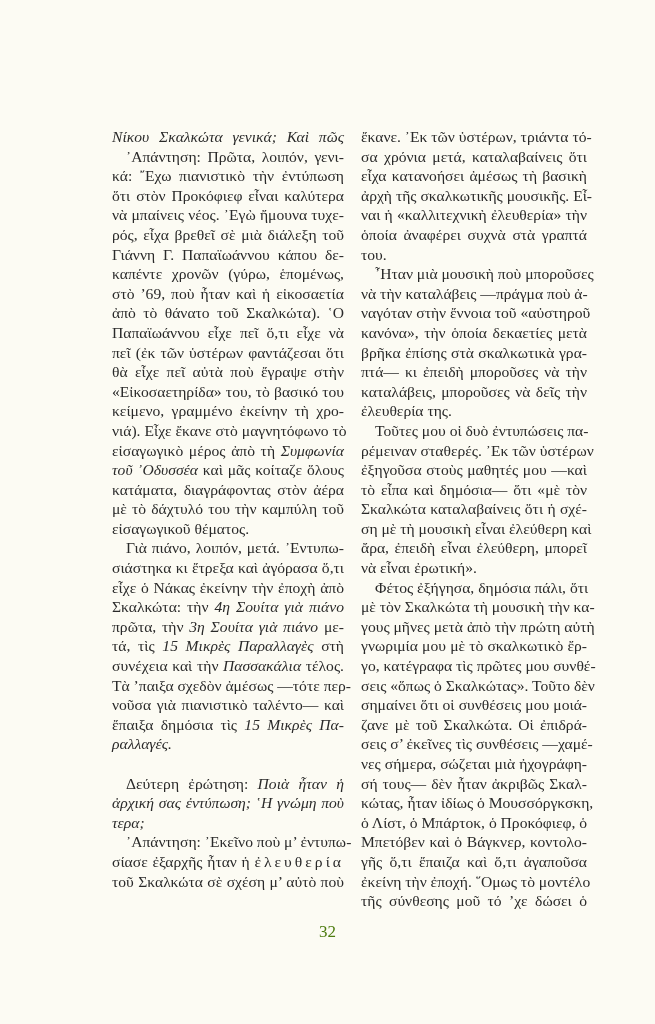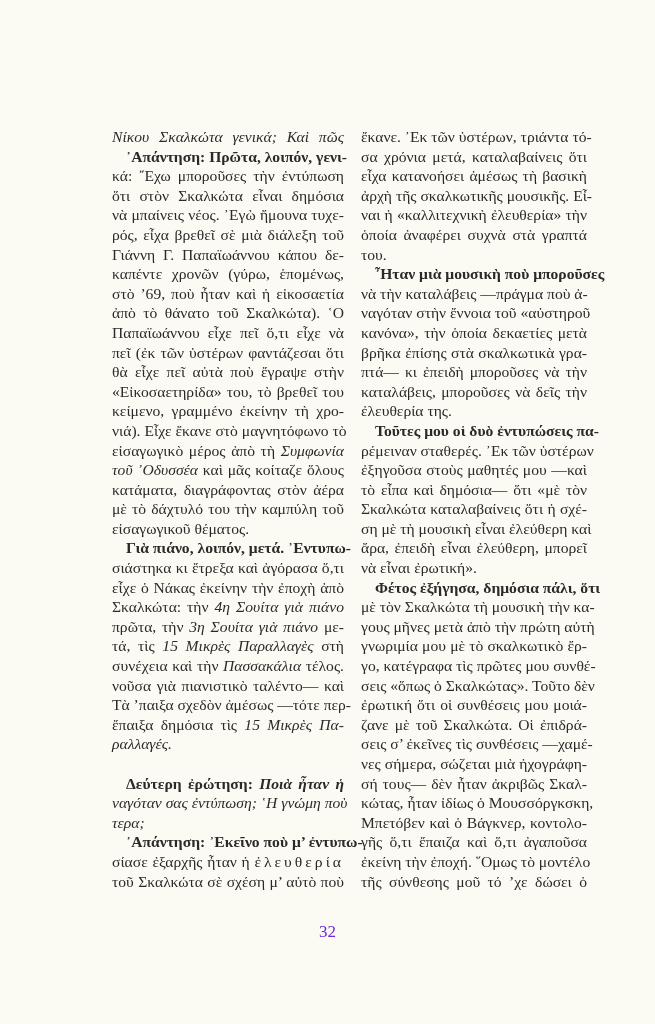--- a/index.html
+++ b/index.html
@@ -28,74 +28,74 @@
     .col-left { left: 112px; }
     .col-right { left: 361px; width: 226px; }
     .line {
       display: block;
       height: 19.6px;
       white-space: nowrap;
       text-align-last: justify;
       overflow: visible;
     }
     .line.last { text-align-last: left; }
-    .line.indent { padding-left: 14px; font-weight: bold; }
+    .line.indent { padding-left: 14px; }
     .gap { display: block; height: 19.6px; }
     i, em { font-style: italic; }
     .spaced { letter-spacing: 3px; }
     .page-number {
       position: absolute;
       left: 0; width: 655px;
       top: 922px;
       text-align: center;
       font-family: "Liberation Serif", "DejaVu Serif", serif;
       font-size: 17px;
-      color: #6d28d9;
+      color: #4d7c0f;
     }
   </style>
 </head>
 <body>
 
 <div class="page">
   <div class="col col-left" id="col-left">
       <span class="line"><i>Νίκου Σκαλκώτα γενικά; Καὶ πῶς</i></span>
       <span class="line indent">᾿Απάντηση: Πρῶτα, λοιπόν, γενι-</span>
-      <span class="line">κά: ῎Εχω μποροῦσες τὴν ἐντύπωση</span>
-      <span class="line">ὅτι στὸν Σκαλκώτα εἶναι δημόσια</span>
+      <span class="line">κά: ῎Εχω πιανιστικὸ τὴν ἐντύπωση</span>
+      <span class="line">ὅτι στὸν Προκόφιεφ εἶναι καλύτερα</span>
       <span class="line">νὰ μπαίνεις νέος. ᾿Εγὼ ἤμουνα τυχε-</span>
       <span class="line">ρός, εἶχα βρεθεῖ σὲ μιὰ διάλεξη τοῦ</span>
       <span class="line">Γιάννη Γ. Παπαϊωάννου κάπου δε-</span>
       <span class="line">καπέντε χρονῶν (γύρω, ἑπομένως,</span>
       <span class="line">στὸ ’69, ποὺ ἦταν καὶ ἡ εἰκοσαετία</span>
       <span class="line">ἀπὸ τὸ θάνατο τοῦ Σκαλκώτα). ῾Ο</span>
       <span class="line">Παπαϊωάννου εἶχε πεῖ ὅ,τι εἶχε νὰ</span>
       <span class="line">πεῖ (ἐκ τῶν ὑστέρων φαντάζεσαι ὅτι</span>
       <span class="line">θὰ εἶχε πεῖ αὐτὰ ποὺ ἔγραψε στὴν</span>
-      <span class="line">«Εἰκοσαετηρίδα» του, τὸ βρεθεῖ του</span>
+      <span class="line">«Εἰκοσαετηρίδα» του, τὸ βασικό του</span>
       <span class="line">κείμενο, γραμμένο ἐκείνην τὴ χρο-</span>
       <span class="line">νιά). Εἶχε ἔκανε στὸ μαγνητόφωνο τὸ</span>
       <span class="line">εἰσαγωγικὸ μέρος ἀπὸ τὴ <i>Συμφωνία</i></span>
       <span class="line"><i>τοῦ ᾿Οδυσσέα</i> καὶ μᾶς κοίταζε ὅλους</span>
       <span class="line">κατάματα, διαγράφοντας στὸν ἀέρα</span>
       <span class="line">μὲ τὸ δάχτυλό του τὴν καμπύλη τοῦ</span>
       <span class="line last">εἰσαγωγικοῦ θέματος.</span>
       <span class="line indent">Γιὰ πιάνο, λοιπόν, μετά. ᾿Εντυπω-</span>
       <span class="line">σιάστηκα κι ἔτρεξα καὶ ἀγόρασα ὅ,τι</span>
       <span class="line">εἶχε ὁ Νάκας ἐκείνην τὴν ἐποχὴ ἀπὸ</span>
       <span class="line">Σκαλκώτα: τὴν <i>4η Σουίτα γιὰ πιάνο</i></span>
       <span class="line">πρῶτα, τὴν <i>3η Σουίτα γιὰ πιάνο</i> με-</span>
       <span class="line">τά, τὶς <i>15 Μικρὲς Παραλλαγὲς</i> στὴ</span>
       <span class="line">συνέχεια καὶ τὴν <i>Πασσακάλια</i> τέλος.</span>
+      <span class="line">Τὰ ’παιξα σχεδὸν ἀμέσως —τότε περ-</span>
       <span class="line">νοῦσα γιὰ πιανιστικὸ ταλέντο— καὶ</span>
-      <span class="line">Τὰ ’παιξα σχεδὸν ἀμέσως —τότε περ-</span>
       <span class="line">ἔπαιξα δημόσια τὶς <i>15 Μικρὲς Πα-</i></span>
       <span class="line last"><i>ραλλαγές.</i></span>
       <span class="gap"></span>
       <span class="line indent">Δεύτερη ἐρώτηση: <i>Ποιὰ ἦταν ἡ</i></span>
-      <span class="line"><i>ναγόταν σας ἐντύπωση; ῾Η γνώμη ποὺ</i></span>
+      <span class="line"><i>ἀρχική σας ἐντύπωση; ῾Η γνώμη ποὺ</i></span>
       <span class="line last"><i>τερα;</i></span>
       <span class="line indent">᾿Απάντηση: ᾿Εκεῖνο ποὺ μ’ ἐντυπω-</span>
       <span class="line">σίασε ἐξαρχῆς ἦταν ἡ <span class="spaced">ἐλευθερία</span></span>
       <span class="line">τοῦ Σκαλκώτα σὲ σχέση μ’ αὐτὸ ποὺ</span>
     </div>
   <div class="col col-right" id="col-right">
       <span class="line">ἔκανε. ᾿Εκ τῶν ὑστέρων, τριάντα τό-</span>
       <span class="line">σα χρόνια μετά, καταλαβαίνεις ὅτι</span>
       <span class="line">εἶχα κατανοήσει ἀμέσως τὴ βασικὴ</span>
       <span class="line">ἀρχὴ τῆς σκαλκωτικῆς μουσικῆς. Εἶ-</span>
@@ -117,25 +117,26 @@
       <span class="line">Σκαλκώτα καταλαβαίνεις ὅτι ἡ σχέ-</span>
       <span class="line">ση μὲ τὴ μουσικὴ εἶναι ἐλεύθερη καὶ</span>
       <span class="line">ἄρα, ἐπειδὴ εἶναι ἐλεύθερη, μπορεῖ</span>
       <span class="line last">νὰ εἶναι ἐρωτική».</span>
       <span class="line indent">Φέτος ἐξήγησα, δημόσια πάλι, ὅτι</span>
       <span class="line">μὲ τὸν Σκαλκώτα τὴ μουσικὴ τὴν κα-</span>
       <span class="line">γους μῆνες μετὰ ἀπὸ τὴν πρώτη αὐτὴ</span>
       <span class="line">γνωριμία μου μὲ τὸ σκαλκωτικὸ ἔρ-</span>
       <span class="line">γο, κατέγραφα τὶς πρῶτες μου συνθέ-</span>
       <span class="line">σεις «ὅπως ὁ Σκαλκώτας». Τοῦτο δὲν</span>
-      <span class="line">ἐρωτική ὅτι οἱ συνθέσεις μου μοιά-</span>
+      <span class="line">σημαίνει ὅτι οἱ συνθέσεις μου μοιά-</span>
       <span class="line">ζανε μὲ τοῦ Σκαλκώτα. Οἱ ἐπιδρά-</span>
       <span class="line">σεις σ’ ἐκεῖνες τὶς συνθέσεις —χαμέ-</span>
       <span class="line">νες σήμερα, σώζεται μιὰ ἠχογράφη-</span>
       <span class="line">σή τους— δὲν ἦταν ἀκριβῶς Σκαλ-</span>
       <span class="line">κώτας, ἦταν ἰδίως ὁ Μουσσόργκσκη,</span>
+      <span class="line">ὁ Λίστ, ὁ Μπάρτοκ, ὁ Προκόφιεφ, ὁ</span>
       <span class="line">Μπετόβεν καὶ ὁ Βάγκνερ, κοντολο-</span>
       <span class="line">γῆς ὅ,τι ἔπαιζα καὶ ὅ,τι ἀγαποῦσα</span>
       <span class="line">ἐκείνη τὴν ἐποχή. ῞Ομως τὸ μοντέλο</span>
       <span class="line">τῆς σύνθεσης μοῦ τό ’χε δώσει ὁ</span>
     </div>
   <div class="page-number">32</div>
 </div>
 
 </body></html>

